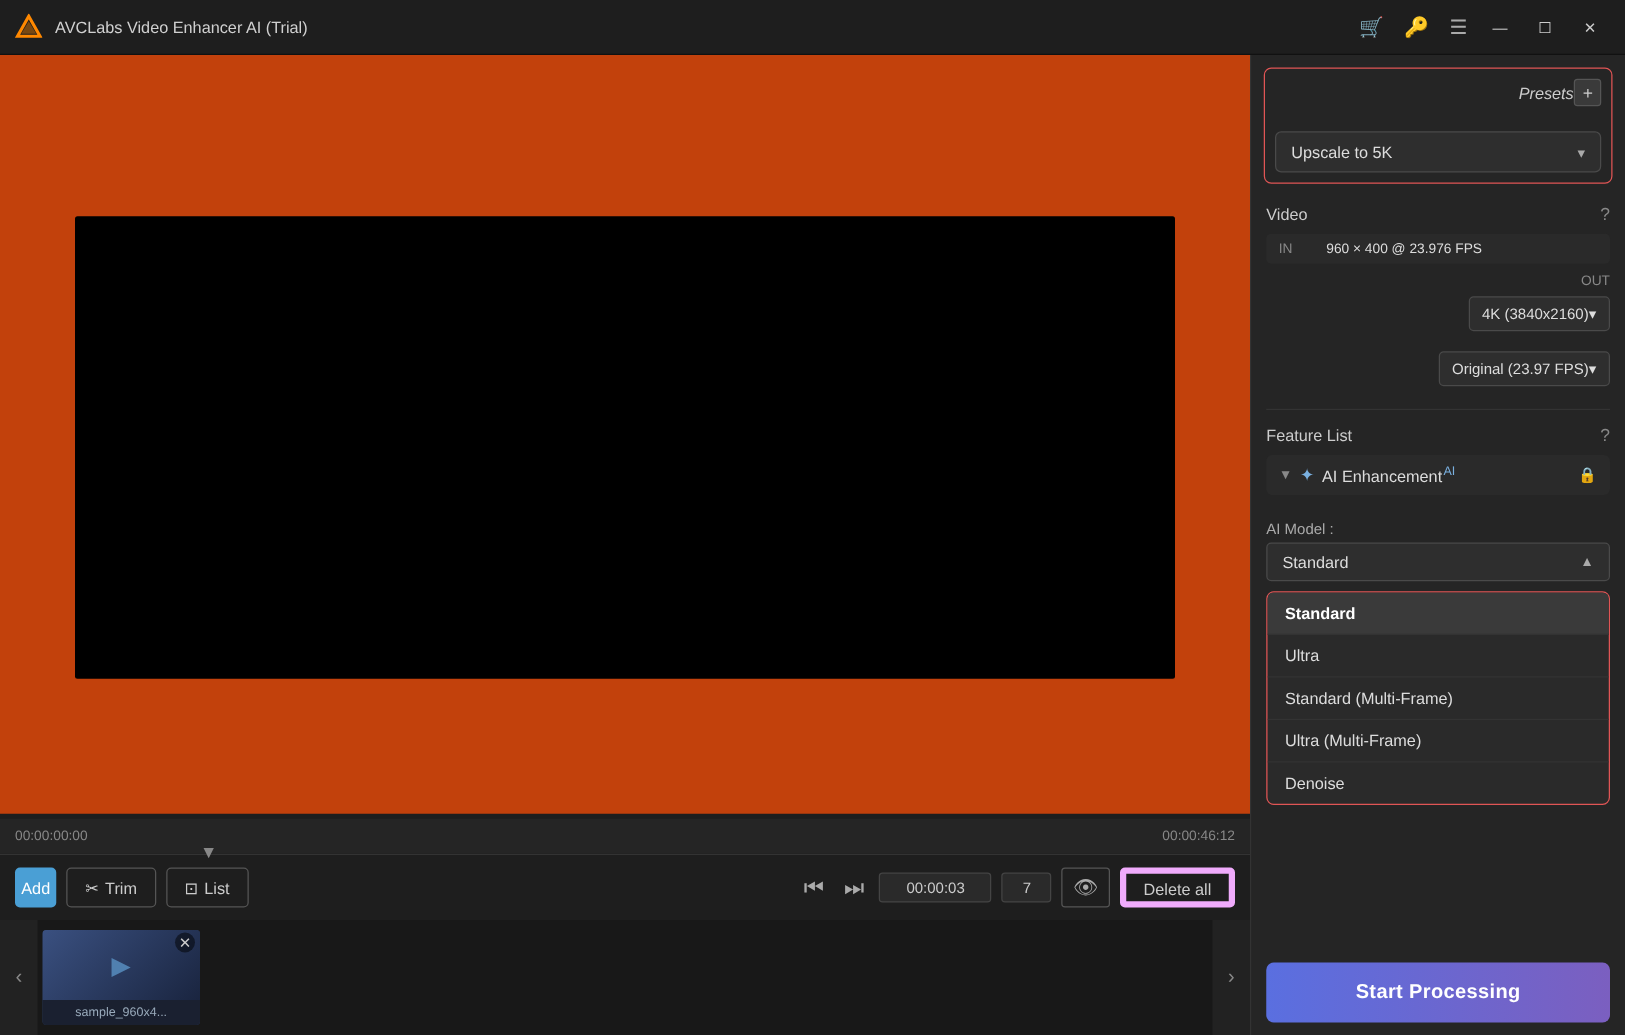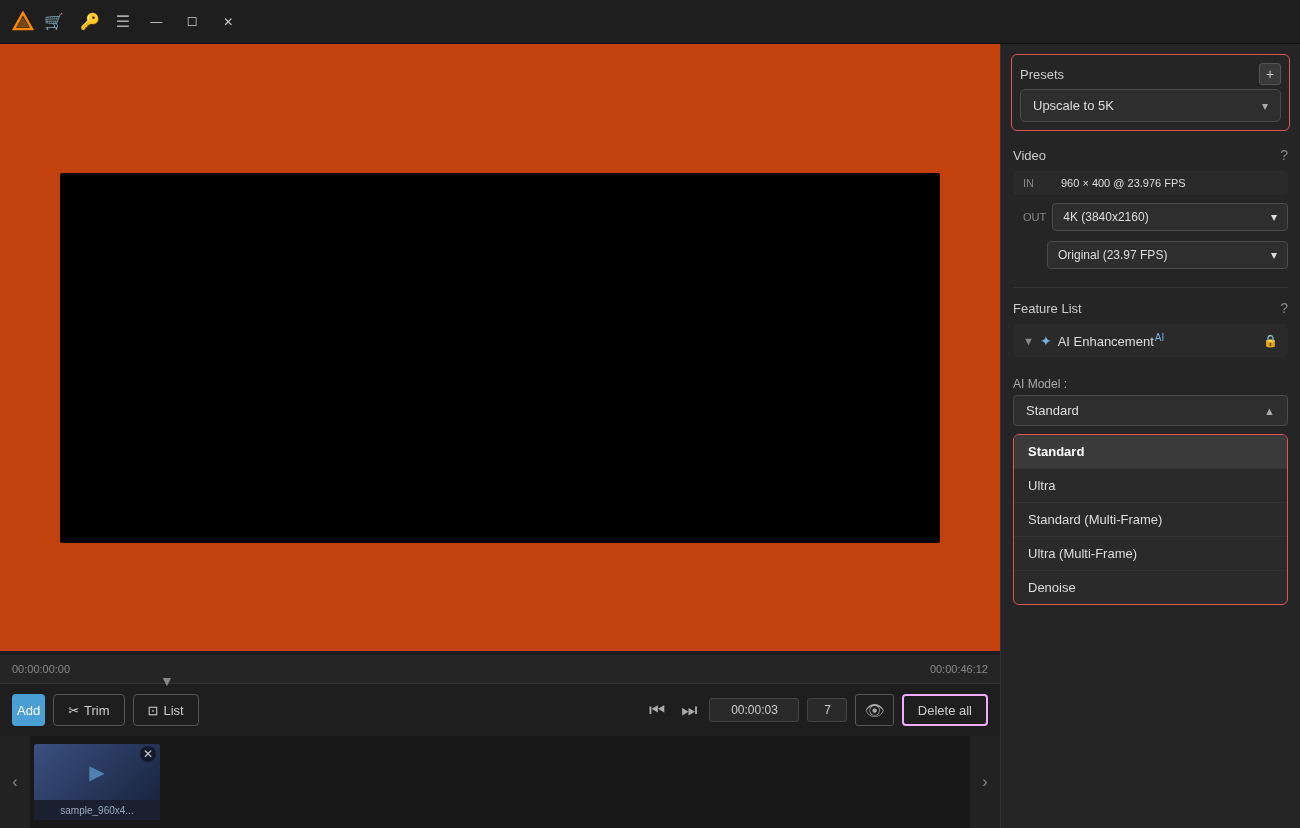--- a/index.html
+++ b/index.html
@@ -222,21 +222,21 @@
       font-size: 16px;
       cursor: pointer;
       padding: 3px 8px;
       height: 32px;
       display: flex;
       align-items: center;
     }
     .btn-delete {
       background: transparent;
       color: #ccc;
-      border: 2px solid #f0abfc;
+      border: 5px solid #f0abfc;
       border-radius: 4px;
       padding: 5px 14px;
       font-size: 13px;
       cursor: pointer;
       height: 32px;
       text-align: center;
     }
 
     
     .thumbnail-strip {
@@ -329,22 +329,23 @@
     .presets-section {
       border: 1.5px solid #e05555;
       border-radius: 6px;
       margin: 10px 10px 8px 10px;
       padding: 8px;
       background: #252525;
     }
     .section-header {
       display: flex;
       align-items: center;
-      justify-content: space-between;
-      margin-bottom: 4px;
+      justify-content: flex-end;
+      margin-bottom: 20px;
+      font-style: italic;
     }
     .section-title {
       font-size: 13px;
       color: #ccc;
       font-weight: 500;
     }
     .section-add-btn {
       background: #3a3a3a;
       border: 1px solid #555;
       border-radius: 3px;
@@ -400,24 +401,25 @@
       font-size: 11px;
       margin-right: 10px;
       min-width: 28px;
     }
     .info-value {
       color: #ddd;
       font-size: 11px;
     }
     .video-out-row {
       display: flex;
-      align-items: center;
+      align-items: flex-end;
       padding: 4px 0;
       gap: 6px;
       margin-bottom: 2px;
+      flex-direction: column;
     }
     .out-label {
       color: #888;
       font-size: 11px;
       min-width: 28px;
       padding-left: 10px;
     }
     .out-dropdown {
       flex: 1;
       background: #2e2e2e;
@@ -543,20 +545,21 @@
 </head>
 <body>
 
 <div class="titlebar">
   <div class="titlebar-logo">
     <svg width="22" height="22" viewBox="0 0 22 22">
       <polygon points="11,2 20,18 2,18" fill="none" stroke="#f80" stroke-width="2.5"></polygon>
       <polygon points="11,6 17,16 5,16" fill="#f80" opacity="0.4"></polygon>
     </svg>
   </div>
+  <span class="titlebar-title">AVCLabs Video Enhancer AI (Trial)</span>
   <div class="titlebar-icons">
     <span class="titlebar-icon">🛒</span>
     <span class="titlebar-icon">🔑</span>
     <span class="titlebar-icon">☰</span>
   </div>
   <div class="titlebar-actions">
     <div class="wnd-btn">—</div>
     <div class="wnd-btn">☐</div>
     <div class="wnd-btn close">✕</div>
   </div>
@@ -686,16 +689,19 @@
     </div>
 
     <div class="model-dropdown-list">
       <div class="model-option selected">Standard</div>
       <div class="model-option">Ultra</div>
       <div class="model-option">Standard (Multi-Frame)</div>
       <div class="model-option">Ultra (Multi-Frame)</div>
       <div class="model-option">Denoise</div>
     </div>
 
+    <div class="start-processing-section">
+      <button class="start-btn">Start Processing</button>
+    </div>
 
   </div>
 
 </div>
 
 </body></html>

